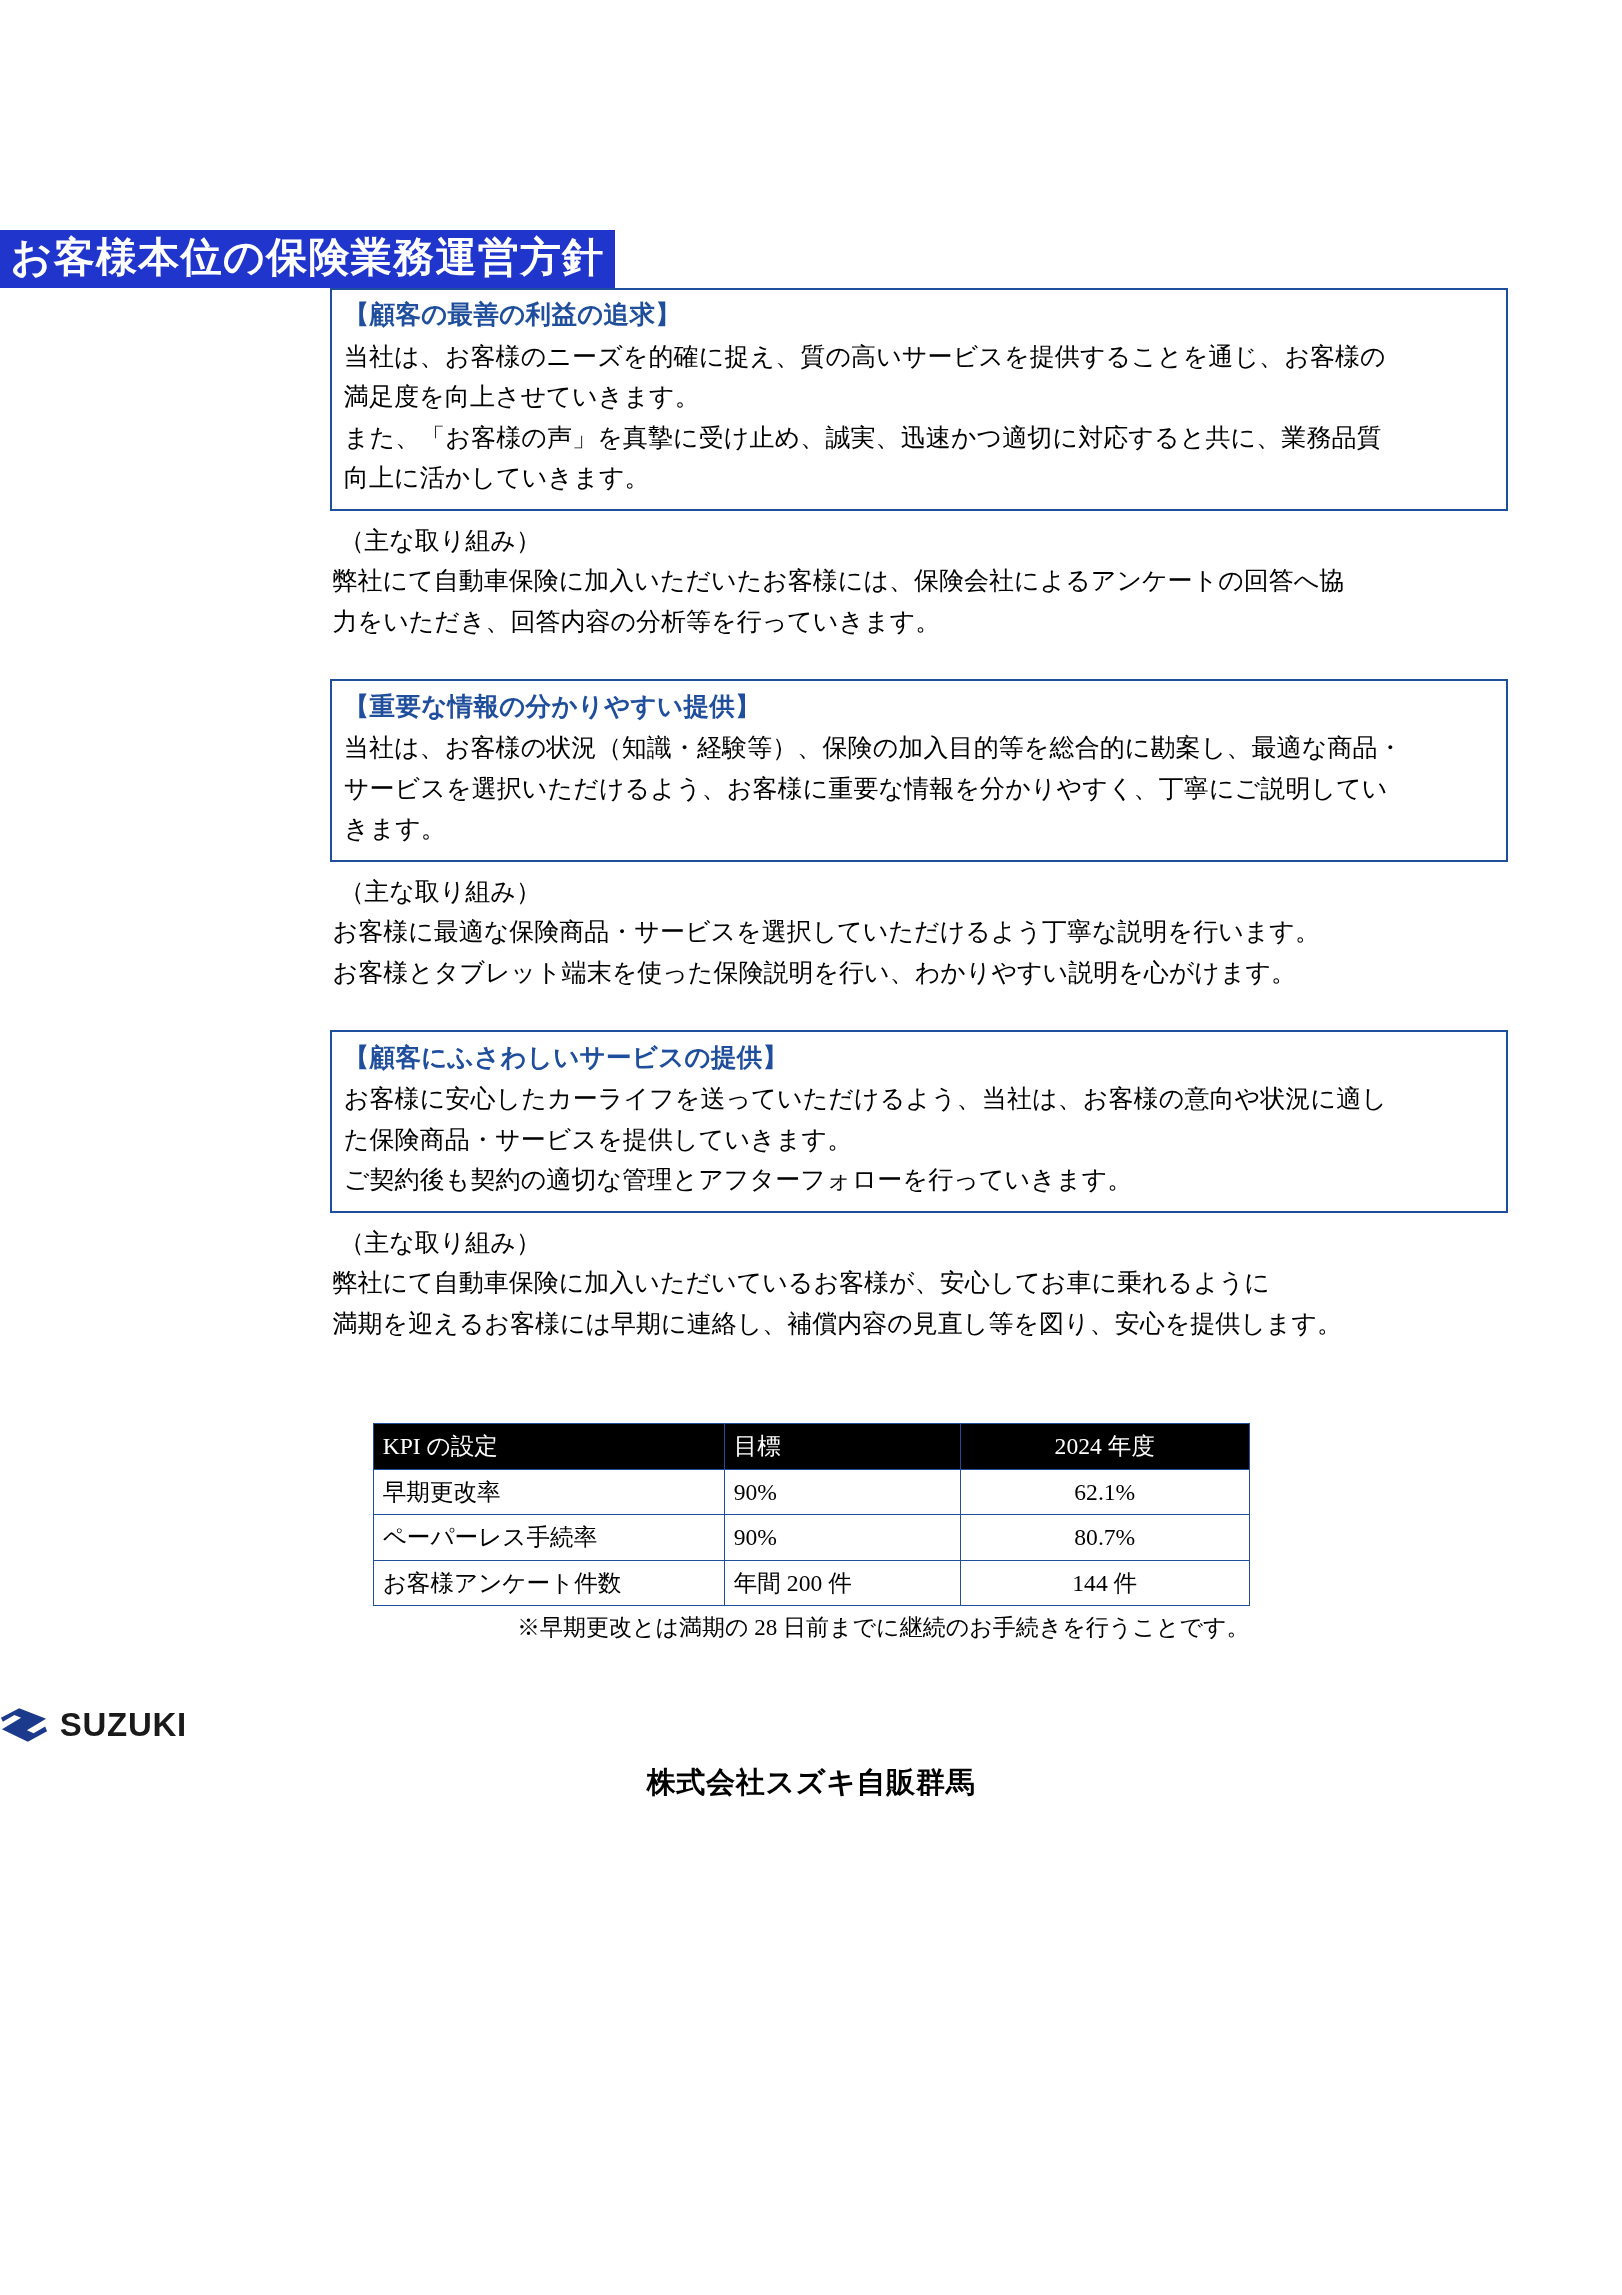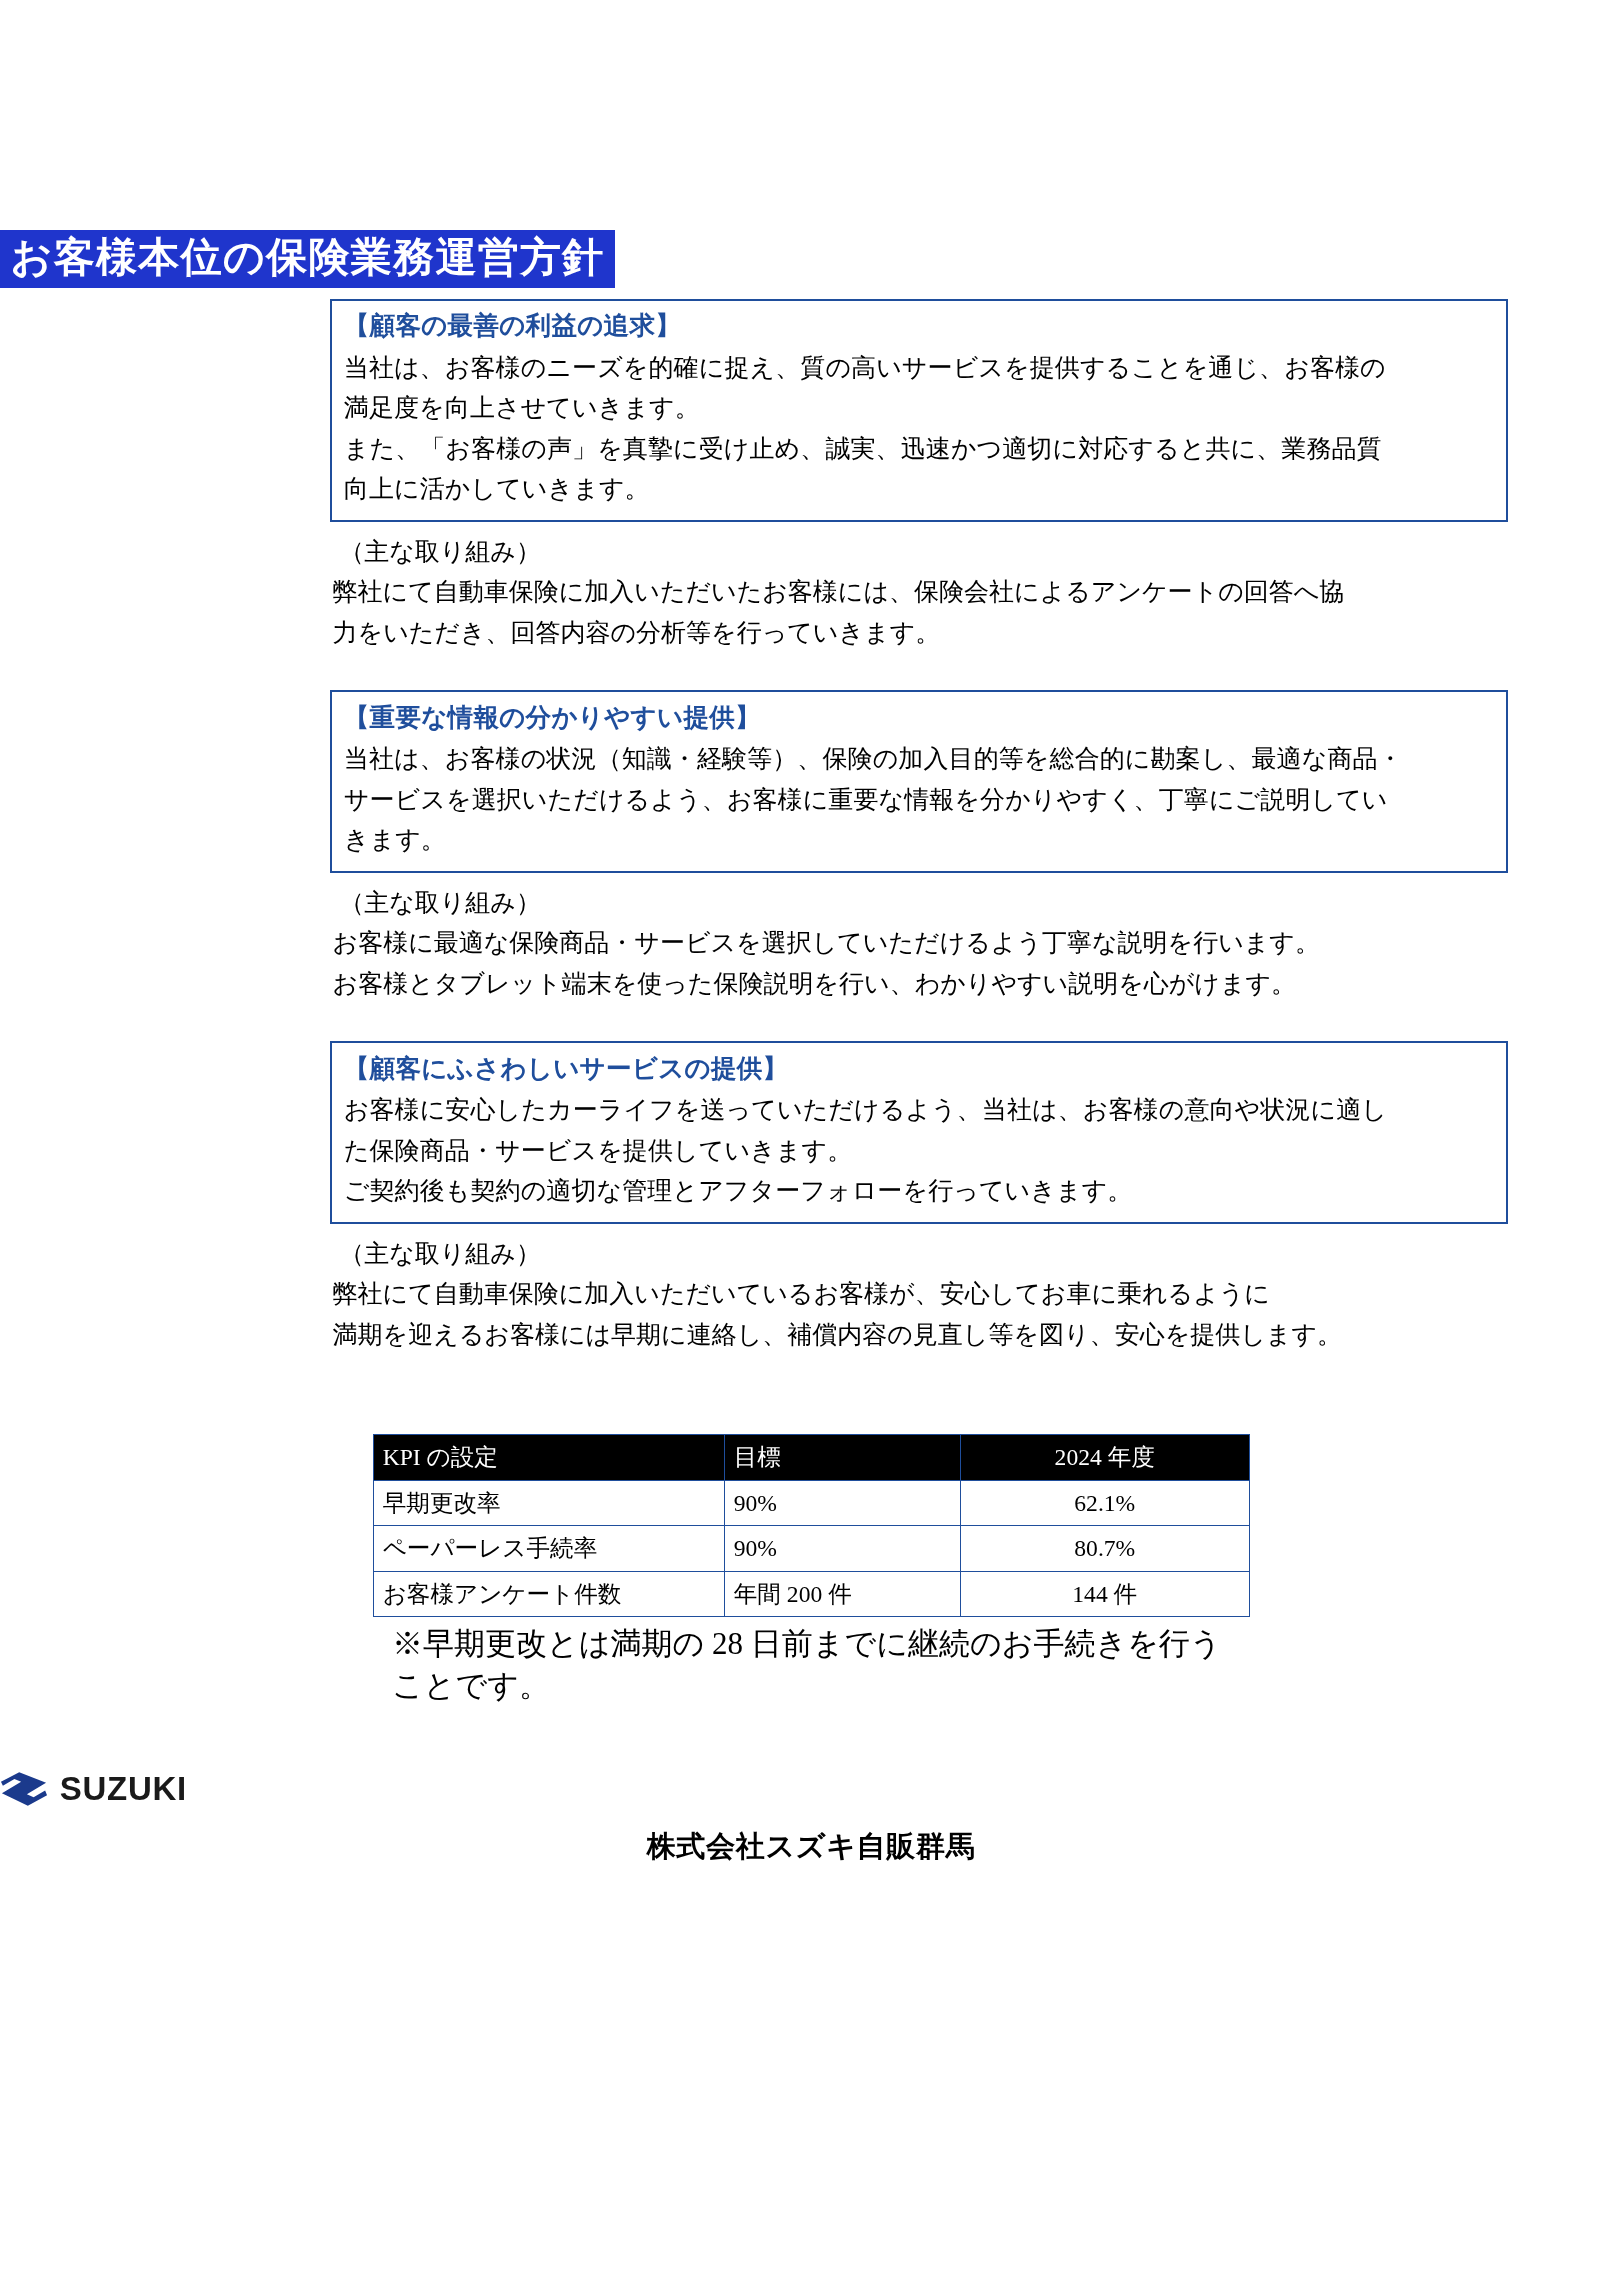--- a/index.html
+++ b/index.html
@@ -35,21 +35,21 @@
     font-size: 41px;
     font-weight: 700;
     letter-spacing: 1.3px;
     padding: 3.9px 10.5px 6.5px 10.5px;
     line-height: 1.15;
     font-family: "Liberation Serif", "DejaVu Serif", serif;
   }
 
   
   .content {
-    margin: 11px auto;
+    margin: 0 auto;
     width: 1178px;
     padding-left: 216px;
     padding-right: 0;
     box-sizing: content-box;
   }
   .section {
     margin-bottom: 37px;
   }
   .box {
     border: 2px solid #1f4e9c;
@@ -111,22 +111,22 @@
   }
   table.kpi thead th.center {
     text-align: center;
   }
   table.kpi td.c1 { width: 340px; text-align: left; }
   table.kpi td.c2 { width: 222px; text-align: left; }
   table.kpi td.c3 { width: 275px; text-align: center; }
   .table-note {
     width: 877px;
     margin: 5.2px auto 0 auto;
-    font-size: 31px;
-    text-align: left;
+    font-size: 23px;
+    text-align: right;
     padding-left: 19.6px;
     box-sizing: border-box;
   }
 
   
   .footer {
     margin-top: 63px;
     text-align: center;
   }
   .logo-row {

